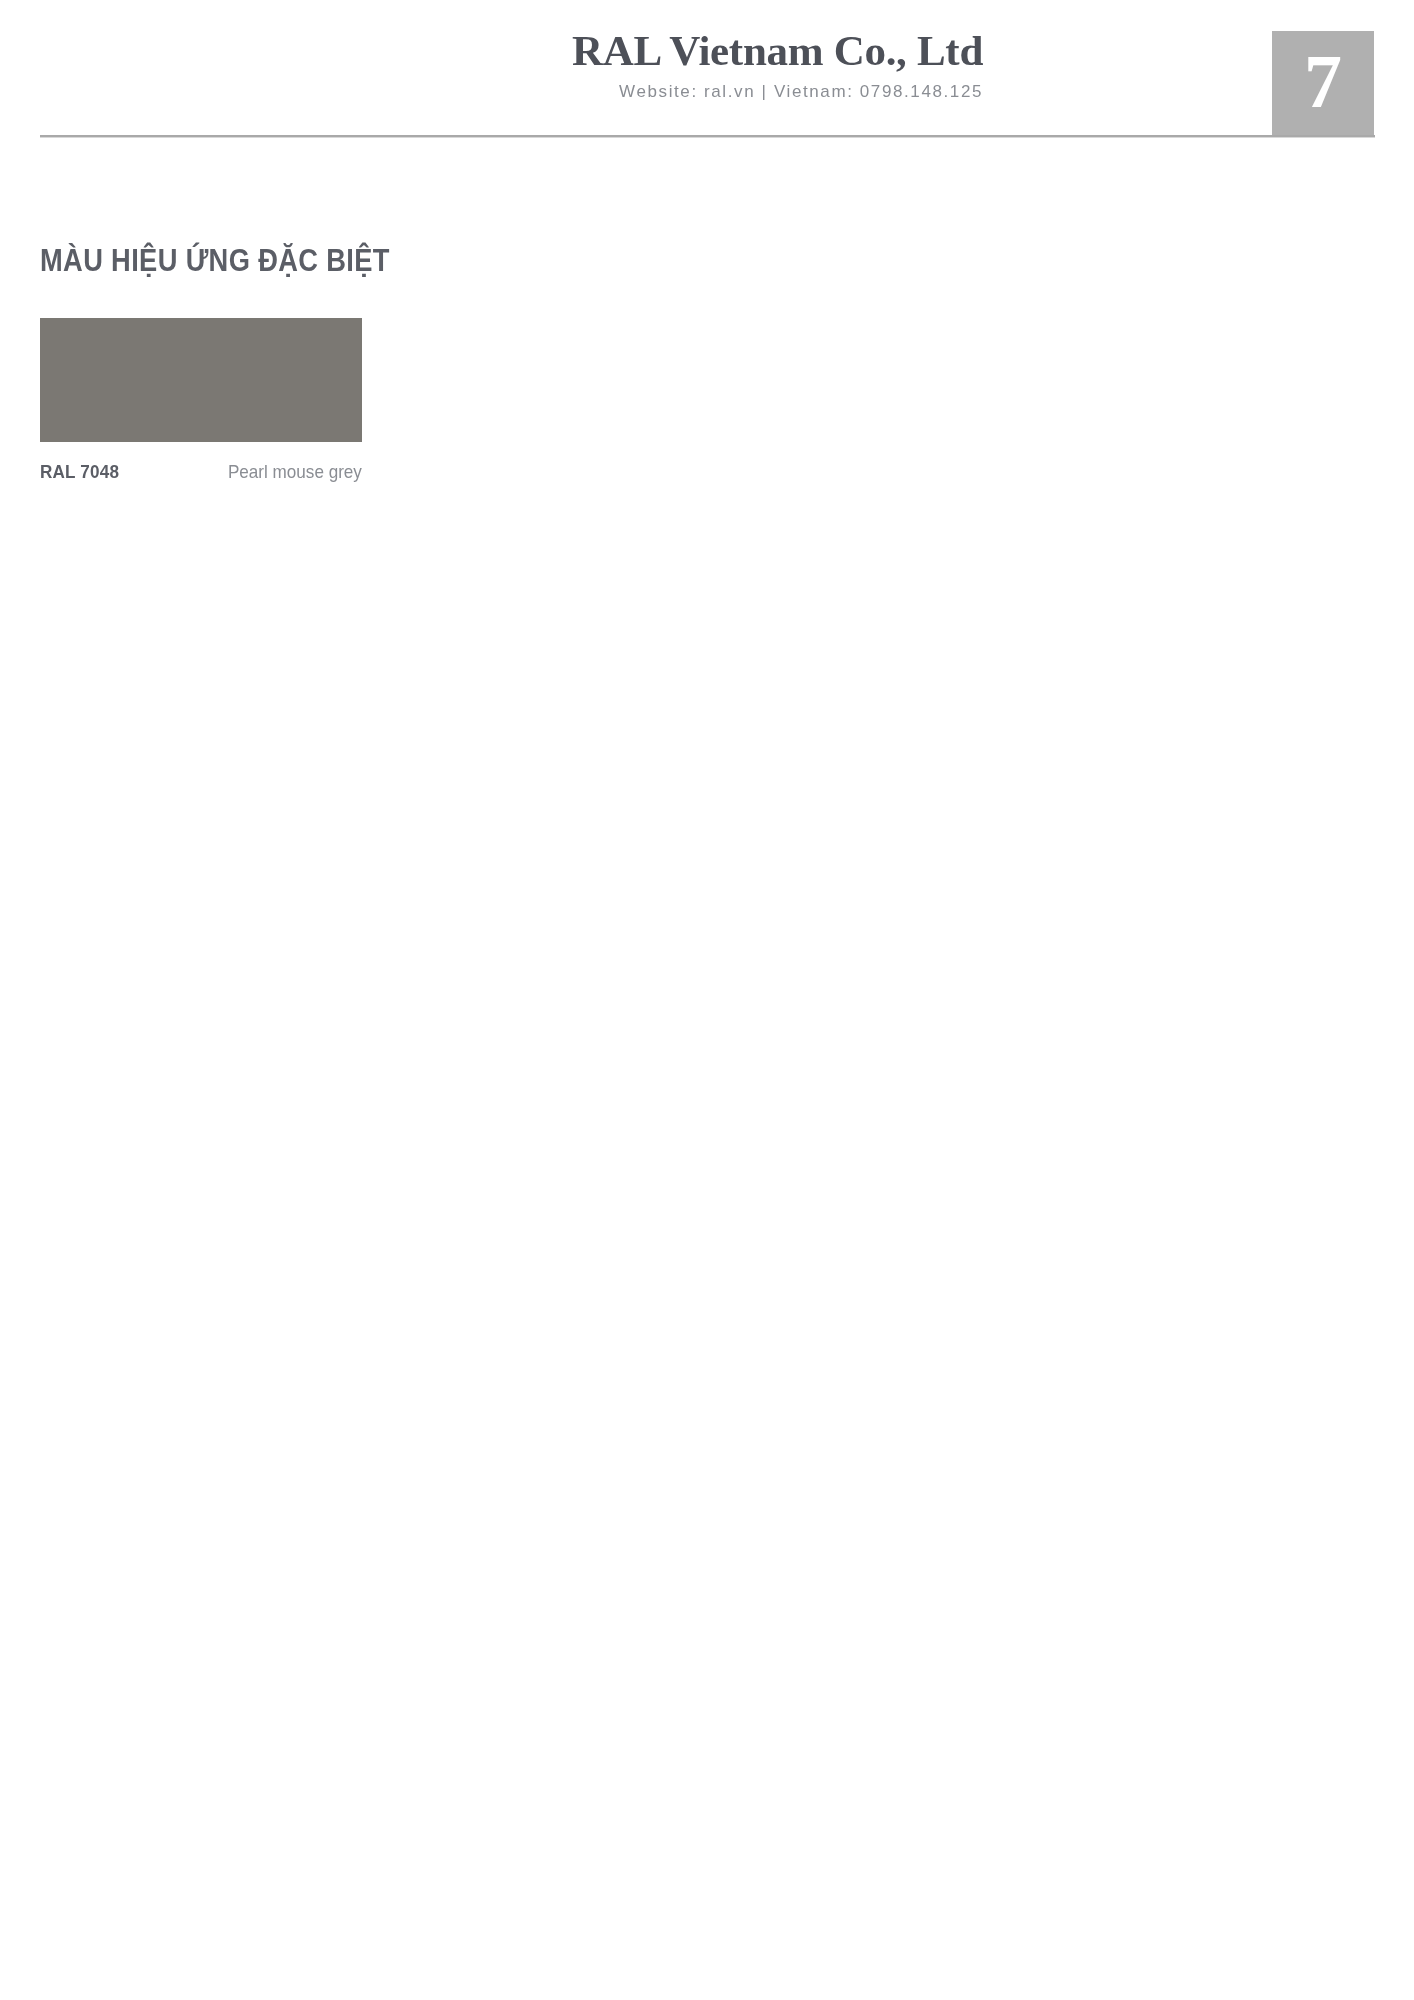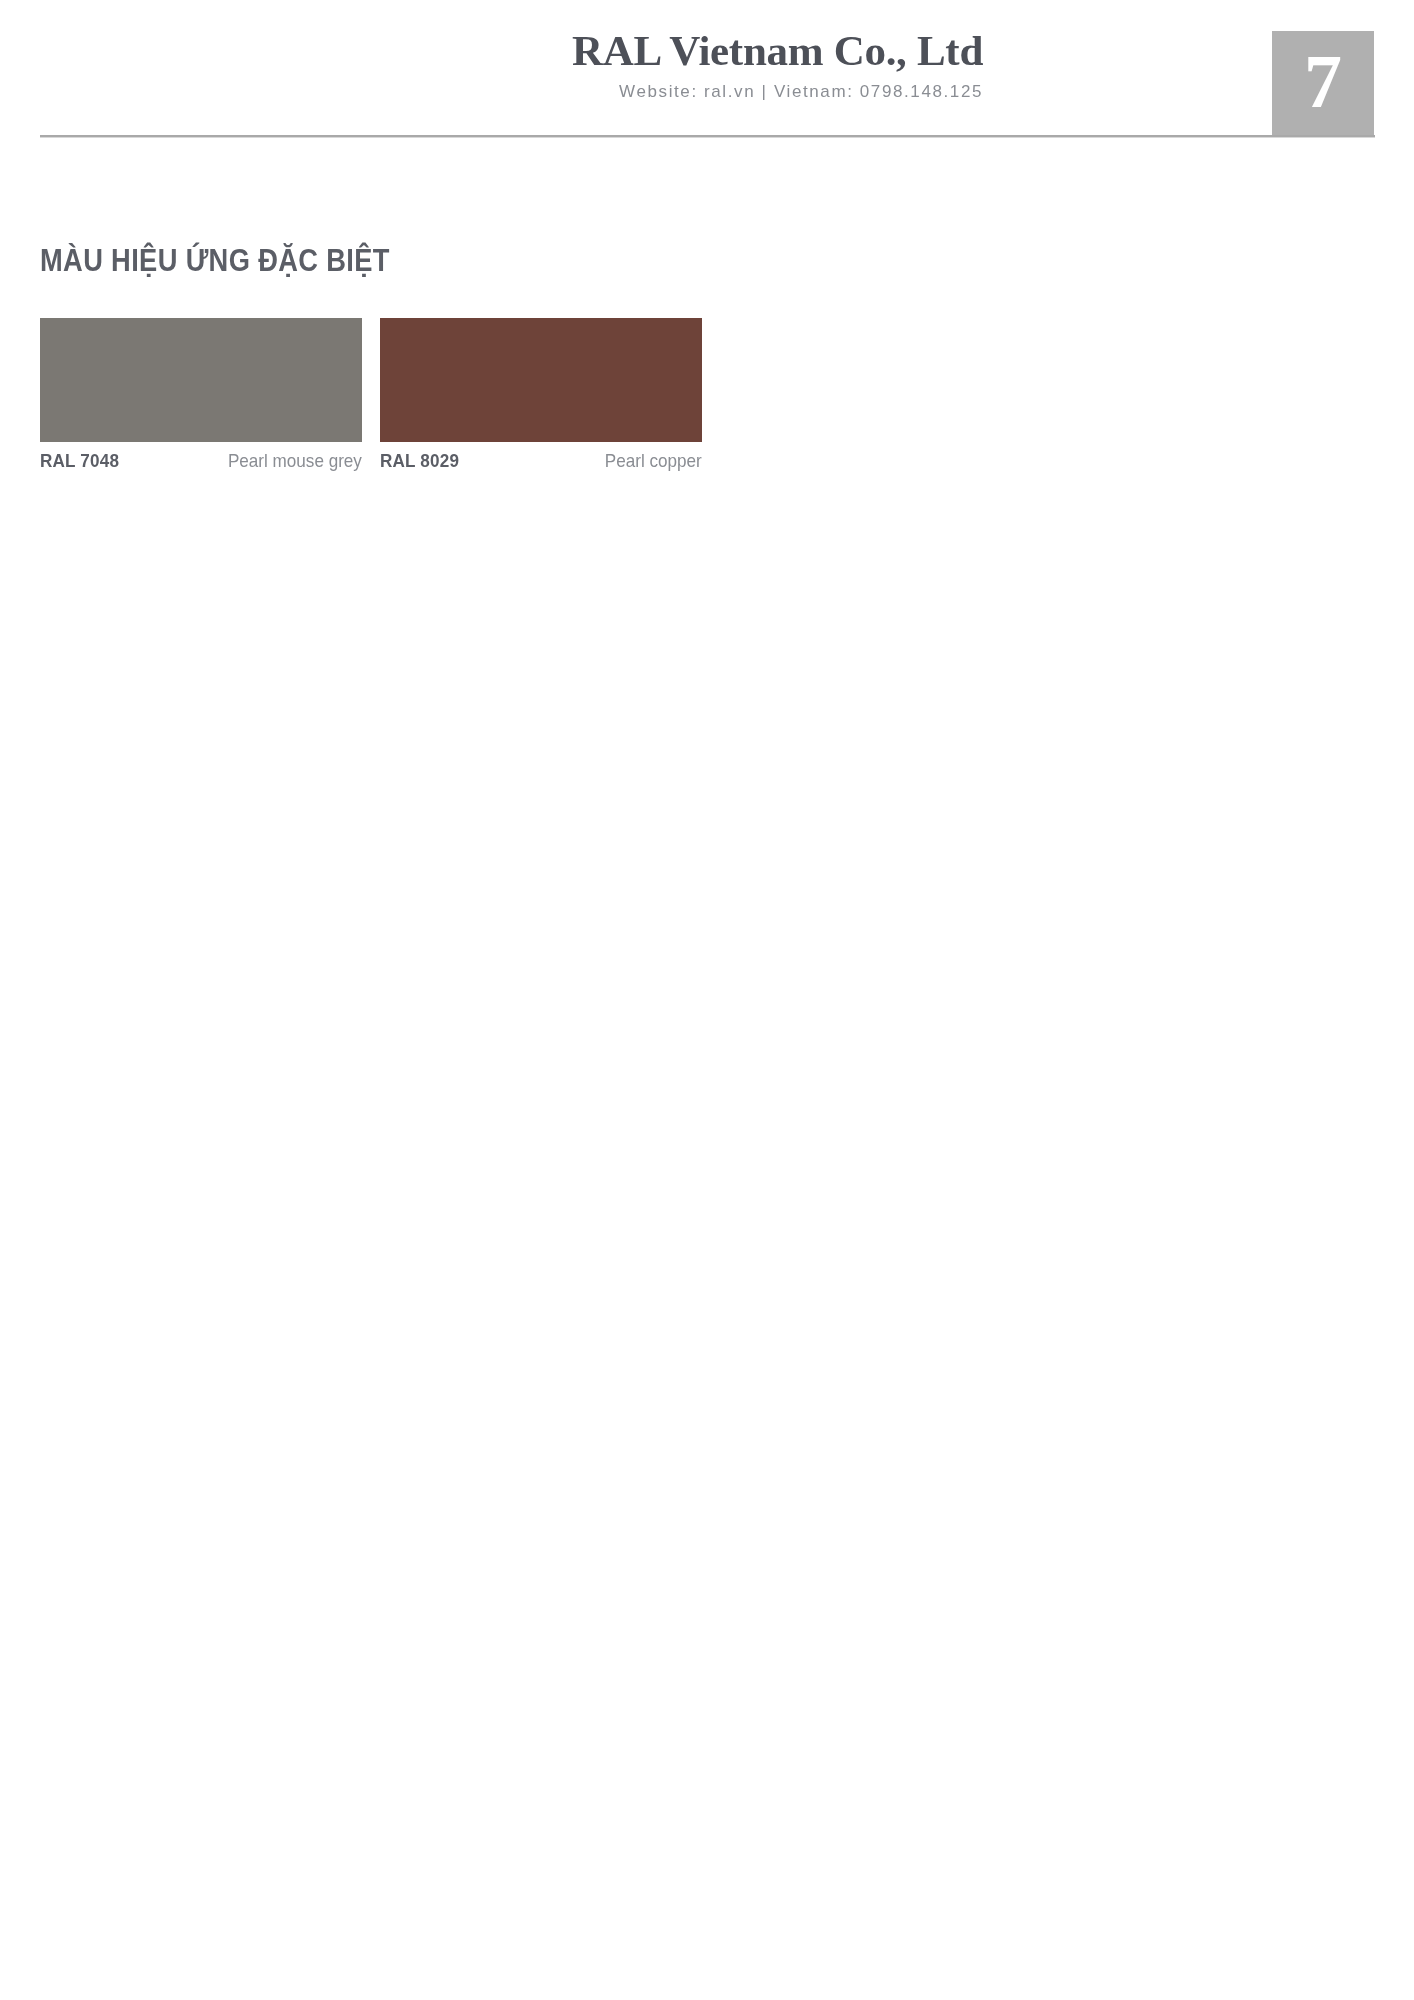--- a/index.html
+++ b/index.html
@@ -120,21 +120,21 @@
     flex: 0 0 322px;
   }
 
   .swatch-chip {
     width: 322px;
     height: 124px;
     display: block;
   }
 
   .swatch-labels {
-    margin-top: 8px;
+    margin-top: 19px;
     display: flex;
     align-items: flex-start;
     justify-content: space-between;
     width: 322px;
   }
 
   .swatch-code {
     font-family: "Liberation Sans Narrow", "Liberation Sans", sans-serif;
     font-weight: bold;
     font-size: 19px;
@@ -180,25 +180,18 @@
   <div class="swatch-grid">
 
     <div class="swatch-card">
       <div class="swatch-chip" style="background:#7b7873;"></div>
       <div class="swatch-labels">
         <span class="swatch-code">RAL 7048</span>
         <span class="swatch-name">Pearl mouse grey</span>
       </div>
     </div>
 
-    <div class="swatch-card">
-      <div class="swatch-chip" style="background:#6e4339;"></div>
-      <div class="swatch-labels">
-        <span class="swatch-code">RAL 8029</span>
-        <span class="swatch-name">Pearl copper</span>
-      </div>
-    </div>
 
 
 
   </div>
 
 </div>
 
 </body></html>

